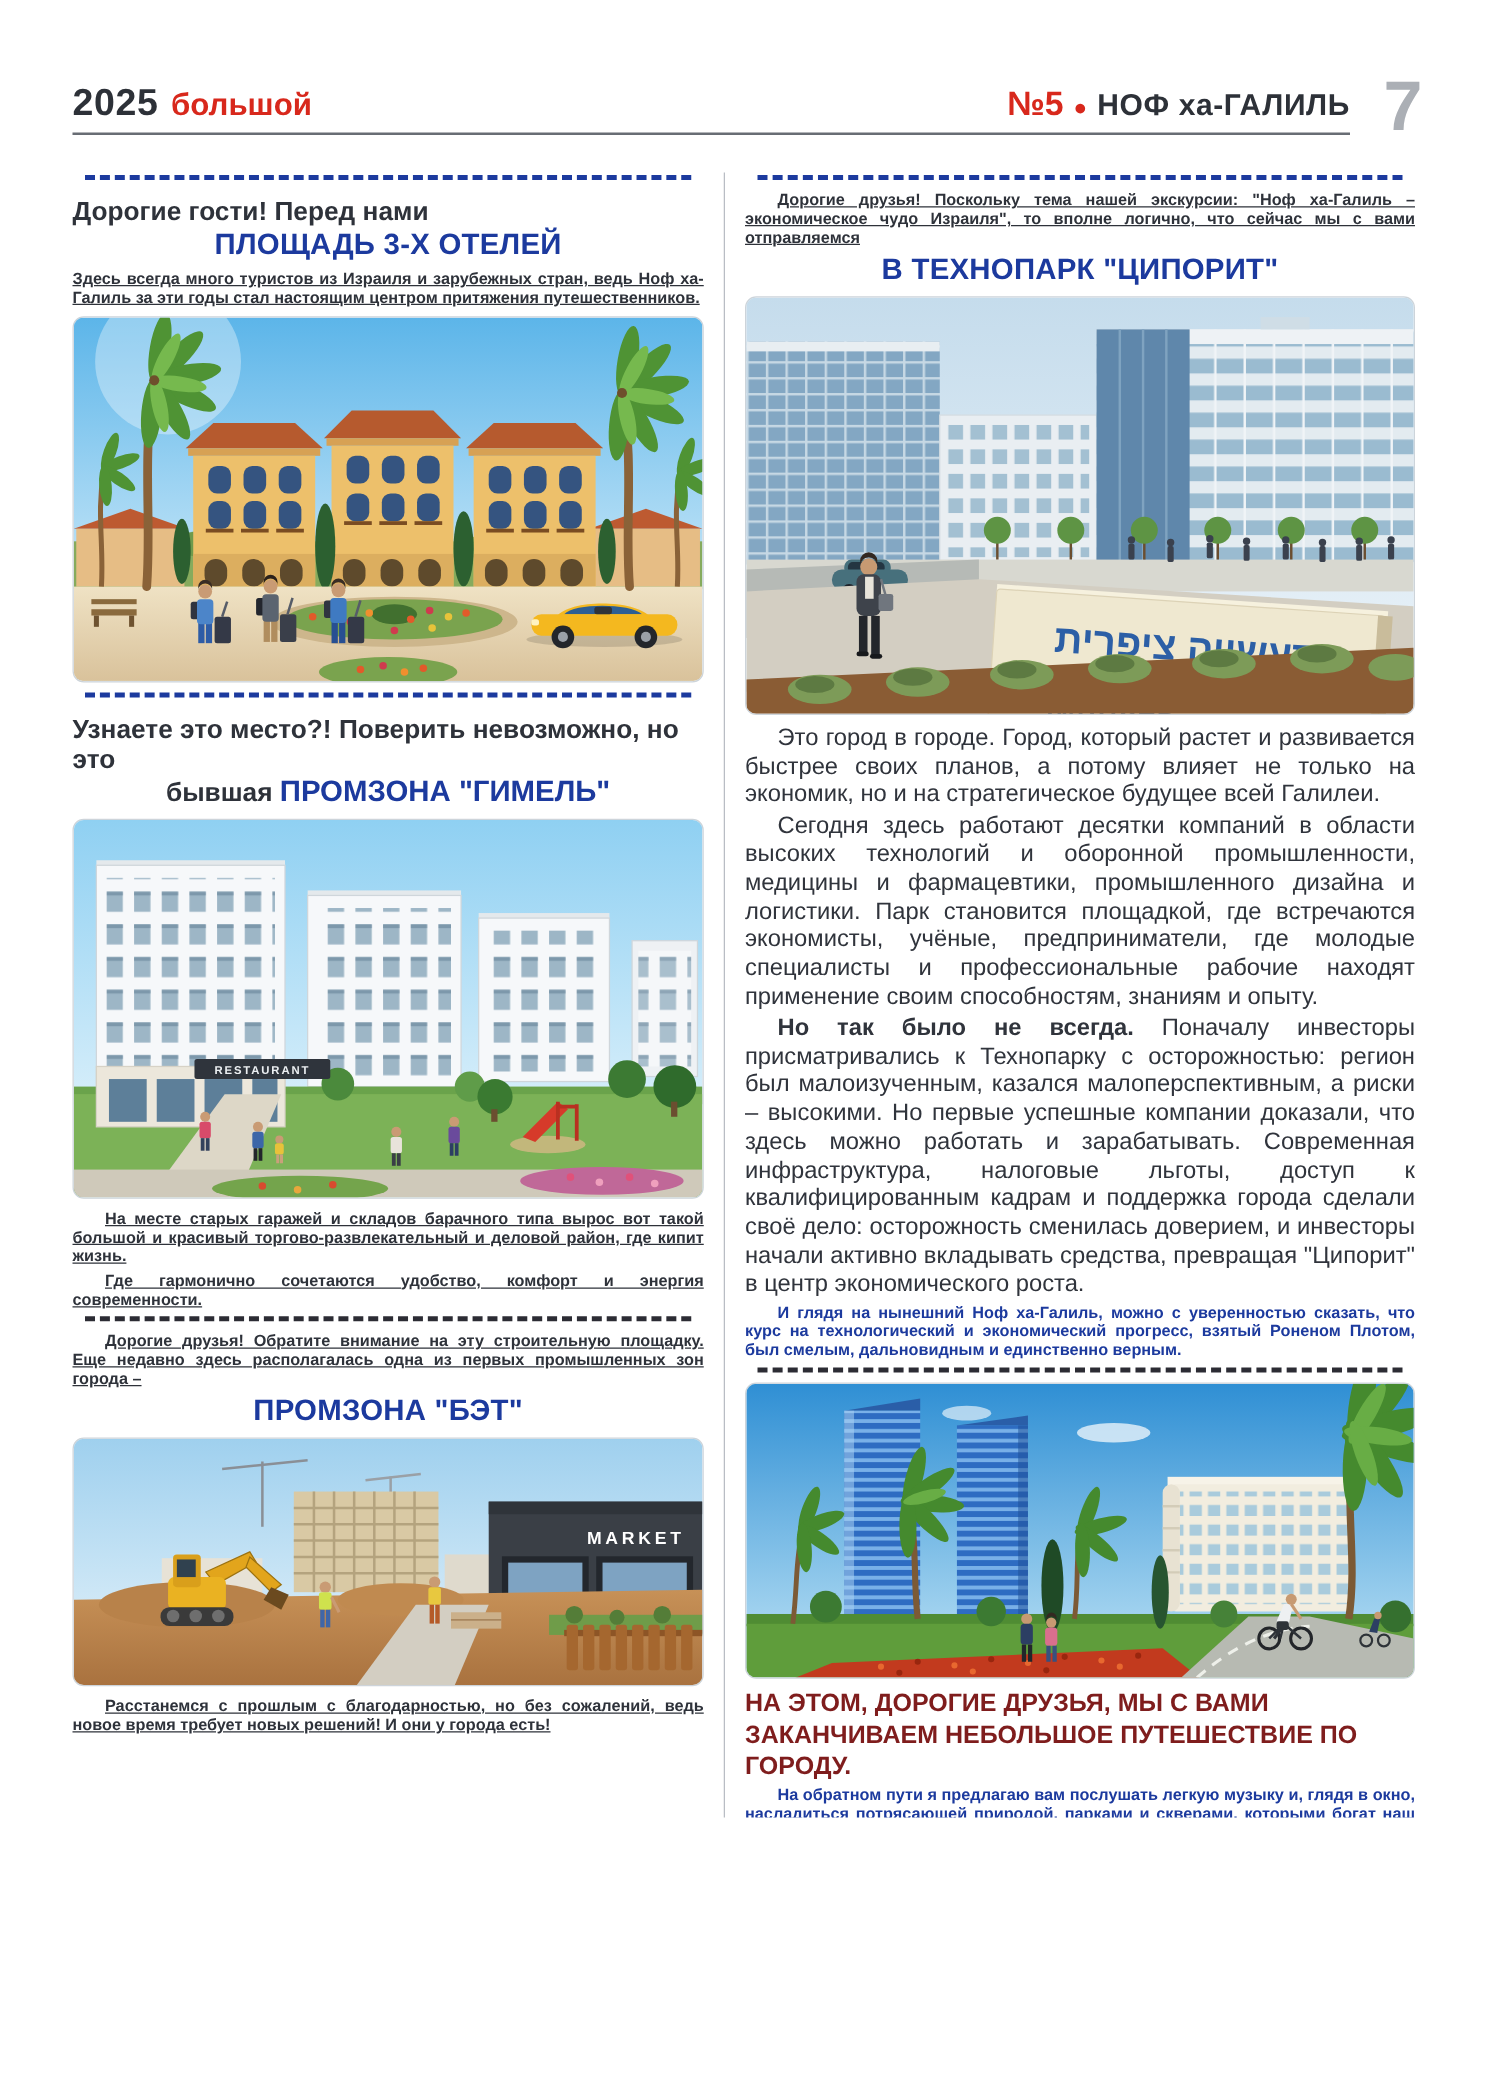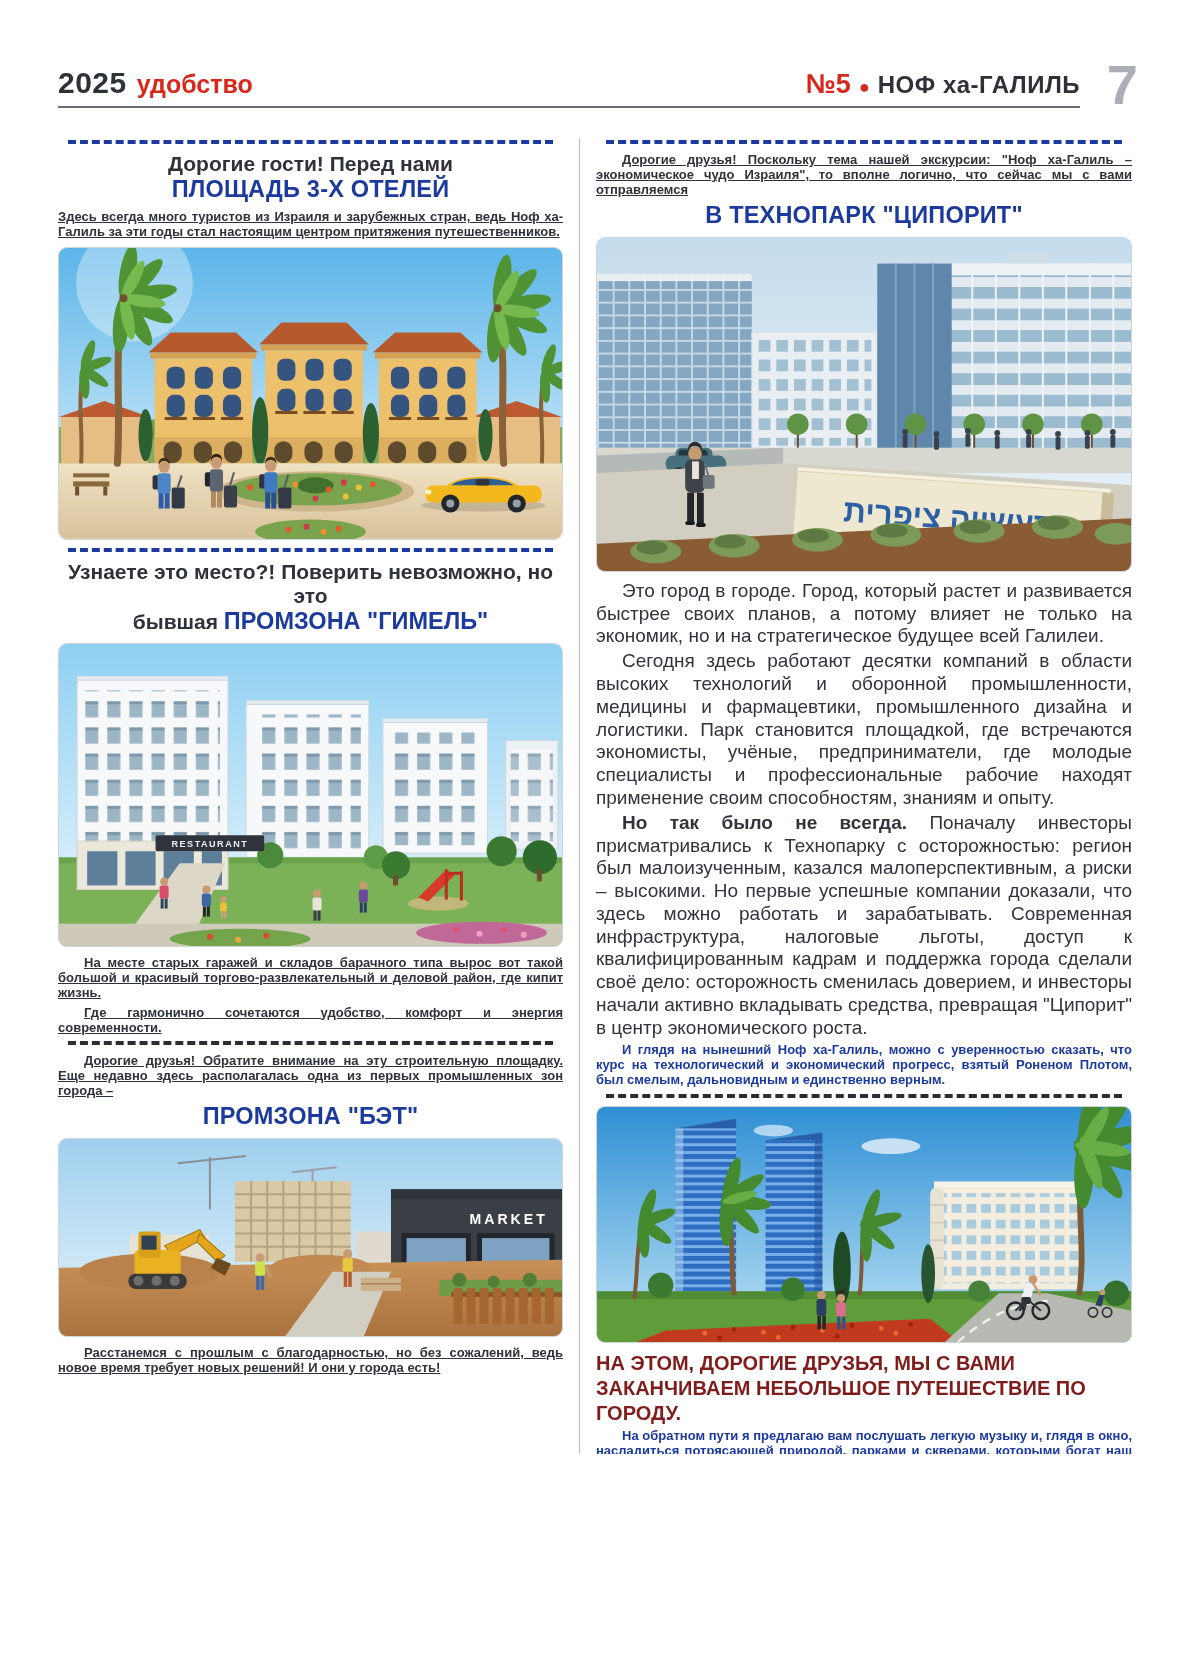--- a/index.html
+++ b/index.html
@@ -21,21 +21,21 @@
   
   .cols{display:flex;margin:26px 58px 0 58px;gap:0;}
   .col-left{width:505px;}
   .col-divider{width:1px;background:#b9bdc4;margin:4px 16px 0 16px;}
   .col-right{flex:1;min-width:0;}
 
   .dash{border-top:4px dashed #1c3a9e;margin:6px 10px 8px 10px;height:0;}
   .dash.dark{border-top-color:#2c2c34;}
   .lead{font-weight:bold;font-size:13px;line-height:1.17;text-align:justify;margin:0 0 4px 0;text-decoration:underline;}
   .lead.ind{text-indent:26px;}
-  .intro-line{font-weight:bold;font-size:21px;text-align:center;margin:2px 0 0 0;}
+  .intro-line{font-weight:bold;font-size:21px;text-align:left;margin:14px 0 0 0;}
   .h-blue{color:#1c3a9e;font-weight:bold;font-size:23.5px;text-align:center;margin:0 0 6px 0;letter-spacing:.2px;}
   .mix-line{font-weight:bold;font-size:21px;text-align:center;margin:0 0 6px 0;}
   .mix-line .blue{color:#1c3a9e;font-size:23.5px;}
 
   .rc-body{font-size:19px;line-height:1.2;text-align:justify;text-indent:26px;margin:0 0 2px 0;font-weight:normal;color:#30343c;}
   .rc-body b{font-weight:bold;}
   .blue-par{color:#1c3a9e;font-weight:bold;font-size:13px;line-height:1.18;text-align:justify;text-indent:26px;margin:2px 0;}
   .closing-center{color:#7f1d1d;font-weight:bold;font-size:20px;line-height:1.25;text-align:left;margin:6px 0 2px 0;}
   .byline{color:#1c3a9e;font-weight:bold;font-size:19px;text-align:right;margin-top:14px;}
 
@@ -43,21 +43,21 @@
   figure.photo svg{display:block;width:100%;height:auto;}
 </style>
 </head>
 <body>
 
 <div class="page">
 
   <div class="header">
     <div class="header-top">
       <span class="hdr-year">2025</span>
-      <span class="hdr-month">удобство</span>
+      <span class="hdr-month">большой</span>
       <span class="hdr-spacer"></span>
       <span class="hdr-issue">№5</span>
       <span class="hdr-dot">●</span>
       <span class="hdr-masthead">НОФ ха-ГАЛИЛЬ</span>
     </div>
     <div class="header-rule"></div>
     <div class="page-num">7</div>
   </div>
 
   <div class="cols">

